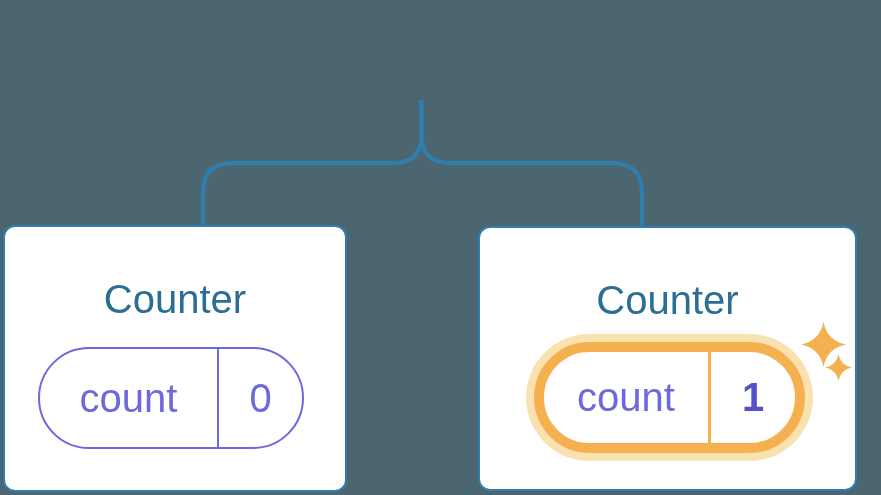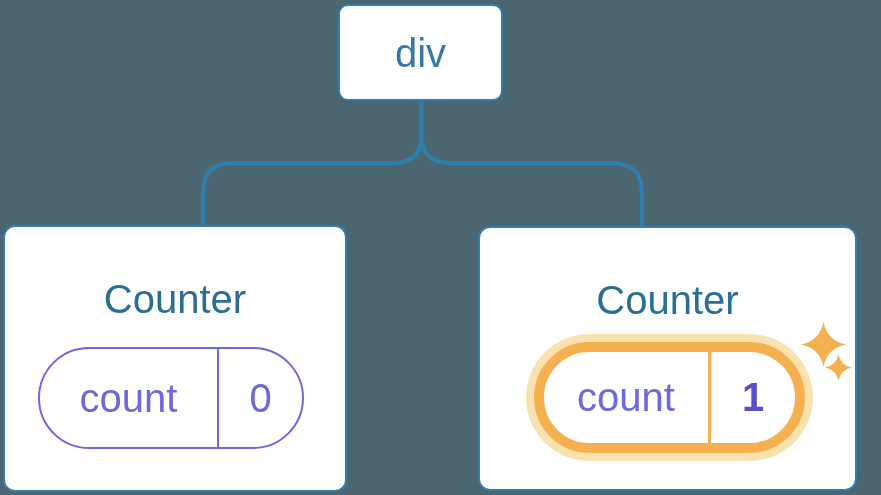--- a/index.html
+++ b/index.html
@@ -113,23 +113,20 @@
     pointer-events: none;
   }
   .sparkle-large { left: 321px; top: 94px;  width: 45px; height: 45px; }
   .sparkle-small { left: 345px; top: 126px; width: 27px; height: 27px; }
 </style>
 </head>
 <body>
 
 <div class="stage">
 
-  <div class="root-box">
-    <span class="root-label">div</span>
-  </div>
 
   <svg class="connectors" viewBox="0 0 881 495" xmlns="http://www.w3.org/2000/svg">
     <path d="M421.5 100 L421.5 135 Q421.5 163 393.5 163 L233 163 Q203 163 203 193 L203 227" fill="none" stroke="#2E7EAE" stroke-width="4"></path>
     <path d="M421.5 100 L421.5 135 Q421.5 163 449.5 163 L612 163 Q642 163 642 193 L642 227" fill="none" stroke="#2E7EAE" stroke-width="4"></path>
   </svg>
 
   <div class="card card-left">
     <div class="card-title">Counter</div>
     <div class="pill-purple">
       <span class="pill-key">count</span>

